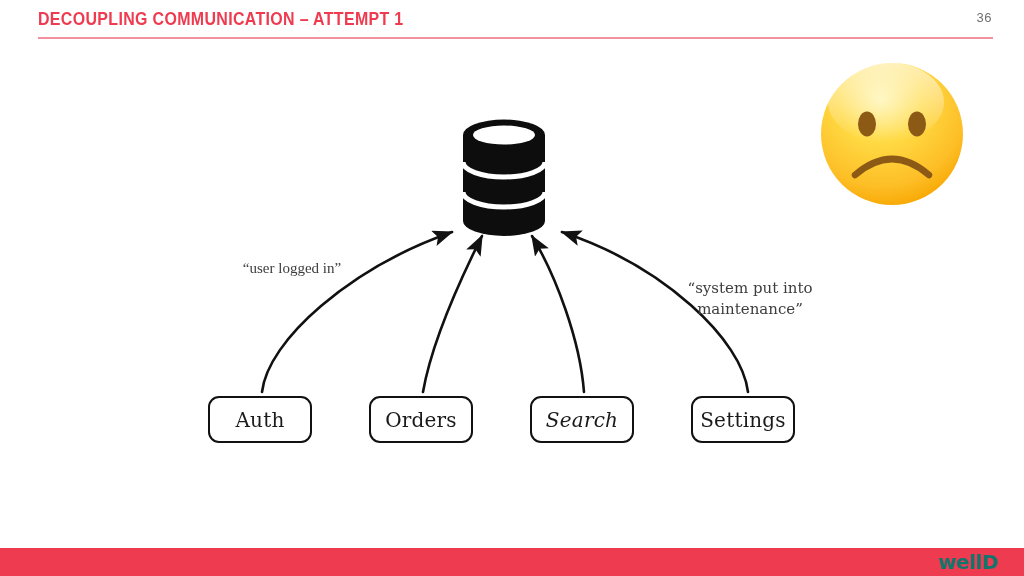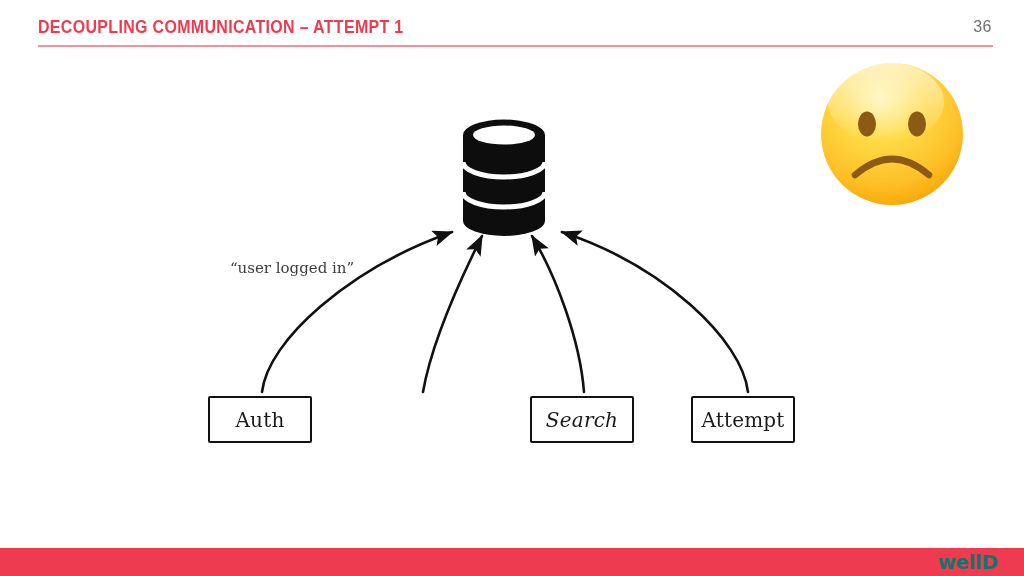--- a/index.html
+++ b/index.html
@@ -14,42 +14,41 @@
     overflow: hidden;
     font-family: "Liberation Sans", sans-serif;
   }
 
   
   #slide-header {
     position: absolute;
     left: 0; top: 0;
     width: 1024px;
     height: 40px;
-    margin-top: 8px;
   }
   #slide-title {
     position: absolute;
     left: 38px;
     top: 8px;
     font-family: "Liberation Sans", sans-serif;
     font-weight: bold;
     font-size: 19px;
     letter-spacing: 0.4px;
     color: #EE3B4F;
     transform: scaleX(0.84);
     transform-origin: left center;
     white-space: nowrap;
     text-transform: uppercase;
   }
   #slide-number {
     position: absolute;
     right: 32px;
     top: 10px;
     font-family: "Liberation Sans", sans-serif;
-    font-size: 16px;
+    font-size: 13px;
     color: #6f6f6f;
     letter-spacing: 0.5px;
   }
   #header-rule {
     position: absolute;
     left: 38px;
     top: 37px;
     width: 955px;
     height: 2px;
     background: #F3909D;
@@ -87,21 +86,21 @@
     position: absolute;
     left: 0; top: 0;
   }
 
   
   .service-box {
     position: absolute;
     width: 104px;
     height: 47px;
     border: 2px solid #111111;
-    border-radius: 2px;
+    border-radius: 11px;
     background: #ffffff;
     box-sizing: border-box;
     display: flex;
     align-items: center;
     justify-content: center;
   }
   .service-label {
     font-family: "DejaVu Serif", serif;
     font-size: 20px;
     color: #1a1a1a;
@@ -115,21 +114,21 @@
   
   .msg-label {
     position: absolute;
     font-family: "DejaVu Serif", serif;
     font-size: 15px;
     color: #3d3d3d;
     text-align: center;
     line-height: 21px;
     white-space: pre-line;
   }
-  #msg-auth     { left: 222px; top: 218px; width: 140px; }
+  #msg-auth     { left: 222px; top: 218px; width: 140px; font-family: Liberation Serif, serif; }
   #msg-orders   { left: 452px; top: 238px; width: 120px; }
   #msg-settings { left: 680px; top: 238px; width: 140px; }
 </style>
 </head>
 <body>
 
 <div id="slide-header">
   <div id="slide-title">Decoupling Communication – Attempt 1</div>
   <div id="slide-number">36</div>
   <div id="header-rule"></div>
@@ -176,27 +175,32 @@
     <g>
       <circle cx="892" cy="94" r="71" fill="url(#emojiGrad)"></circle>
       <ellipse cx="886" cy="62" rx="58" ry="40" fill="url(#emojiShine)"></ellipse>
       <ellipse cx="867" cy="84" rx="9" ry="12.5" fill="#8C5A15"></ellipse>
       <ellipse cx="917" cy="84" rx="9" ry="12.5" fill="#8C5A15"></ellipse>
       <path d="M855 135 Q 892 103 929 135" fill="none" stroke="#8C5A15" stroke-width="6.5" stroke-linecap="round"></path>
     </g>
   </svg>
 
   <div class="msg-label" id="msg-auth">“user logged in”</div>
+  <div class="msg-label" id="msg-settings">“system put into
+maintenance”</div>
 
   <div class="service-box" id="box-auth">
     <span class="service-label">Auth</span>
   </div>
+  <div class="service-box" id="box-orders">
+    <span class="service-label">Orders</span>
+  </div>
   <div class="service-box" id="box-search">
     <span class="service-label">Search</span>
   </div>
   <div class="service-box" id="box-settings">
-    <span class="service-label">Attempt</span>
+    <span class="service-label">Settings</span>
   </div>
 
 </div>
 
 <div id="slide-footer"></div>
 <div id="footer-logo">wellD</div>
 
 </body></html>

